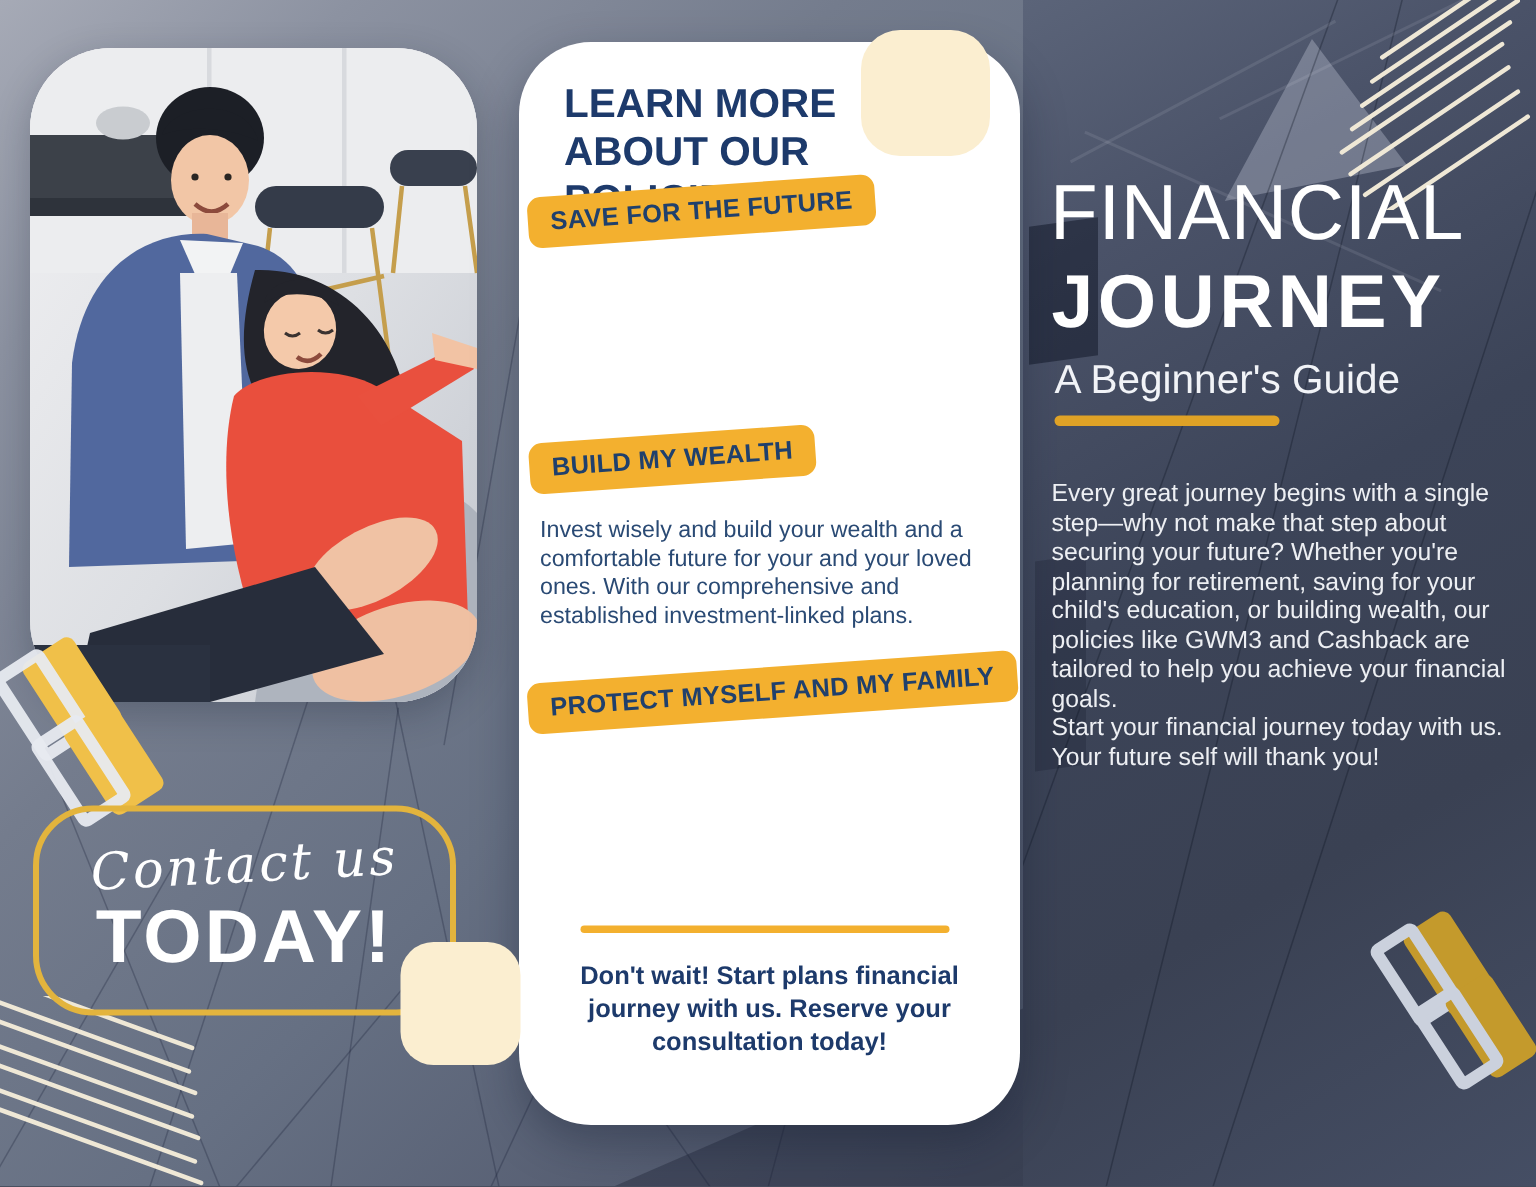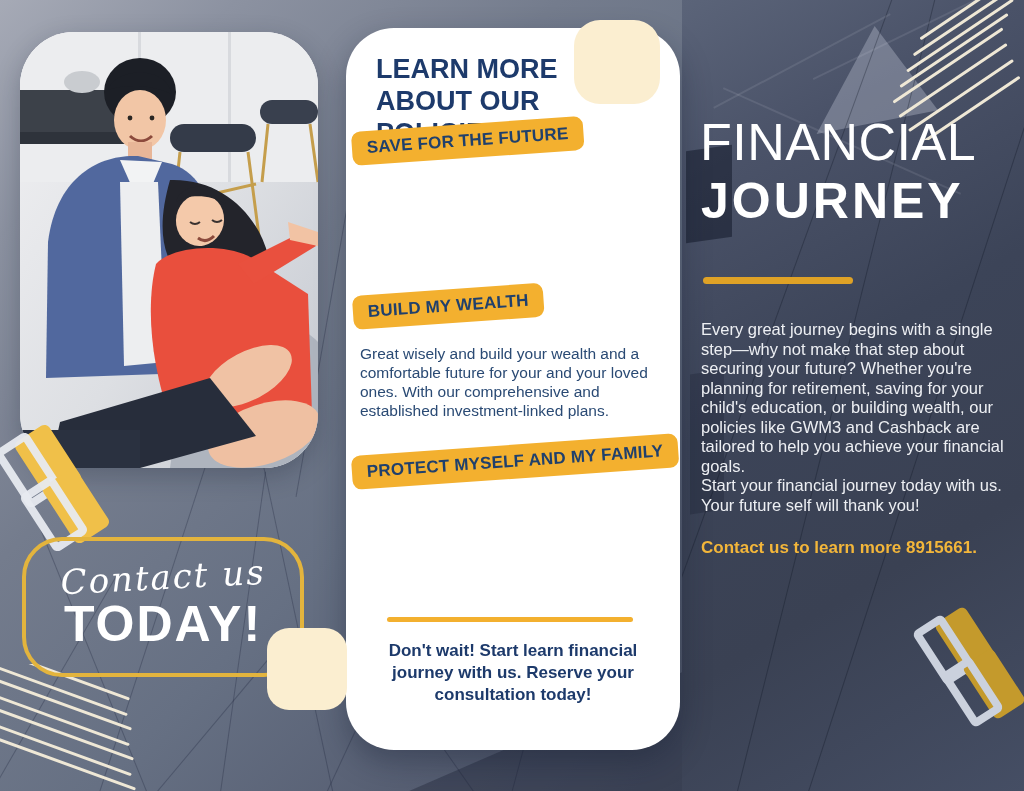--- a/index.html
+++ b/index.html
@@ -194,34 +194,34 @@
   </div>
 
   <div class="abs card">
     <div class="cream cream-top"></div>
     <div class="cream cream-bottom"></div>
     <h2 class="card-heading">LEARN MORE ABOUT OUR POLICIES</h2>
 
     <span class="hl-label" style="left:6px;top:104px">SAVE FOR THE FUTURE</span>
 
     <span class="hl-label" style="left:7px;top:268px">BUILD MY WEALTH</span>
-    <p class="card-p" style="left:14px;top:316px">Great wisely and build your wealth and a comfortable future for your and your loved ones. With our comprehensive and established investment-linked plans.</p>
+    <p class="card-p" style="left:14px;top:316px">Invest wisely and build your wealth and a comfortable future for your and your loved ones. With our comprehensive and established investment-linked plans.</p>
 
     <span class="hl-label" style="left:6px;top:428px">PROTECT MYSELF AND MY FAMILY</span>
 
     <div class="divider"></div>
-    <p class="card-footer">Don't wait! Start learn financial journey with us. Reserve your consultation today!</p>
+    <p class="card-footer">Don't wait! Start plans financial journey with us. Reserve your consultation today!</p>
   </div>
 
   <div class="abs cover-title1">FINANCIAL</div>
   <div class="abs cover-title2">JOURNEY</div>
+  <div class="abs cover-subtitle">A Beginner's Guide</div>
   <div class="abs cover-bar"></div>
   <p class="abs cover-body">Every great journey begins with a single step—why not make that step about securing your future? Whether you're planning for retirement, saving for your child's education, or building wealth, our policies like GWM3 and Cashback are tailored to help you achieve your financial goals.
 Start your financial journey today with us. Your future self will thank you!</p>
-  <div class="abs cover-contact">Contact us to learn more 8915661.</div>
 
   <div class="abs motif motif-right" style="left:918px;top:610px">
     <span class="r fill" style="left:30px;top:0;width:36px;height:64px"></span>
     <span class="r line" style="left:8px;top:8px;width:36px;height:64px"></span>
     <span class="r fill" style="left:58px;top:42px;width:36px;height:64px"></span>
     <span class="r line" style="left:36px;top:50px;width:36px;height:64px"></span>
   </div>
 
 </div>
 

